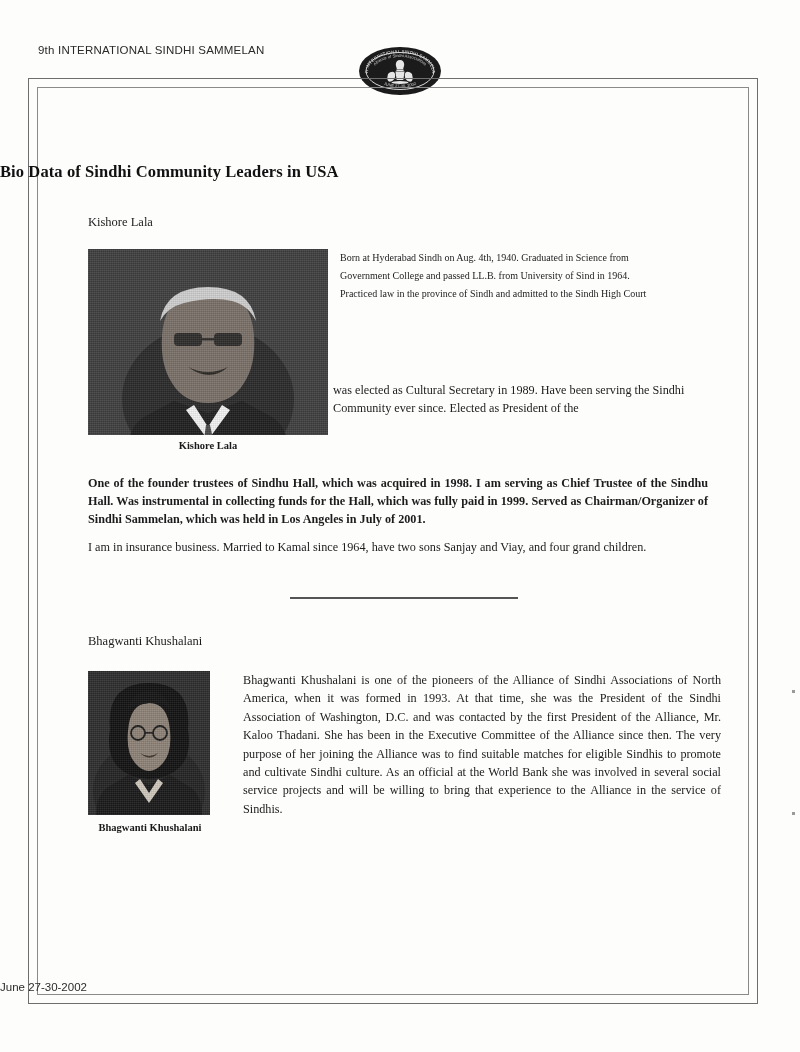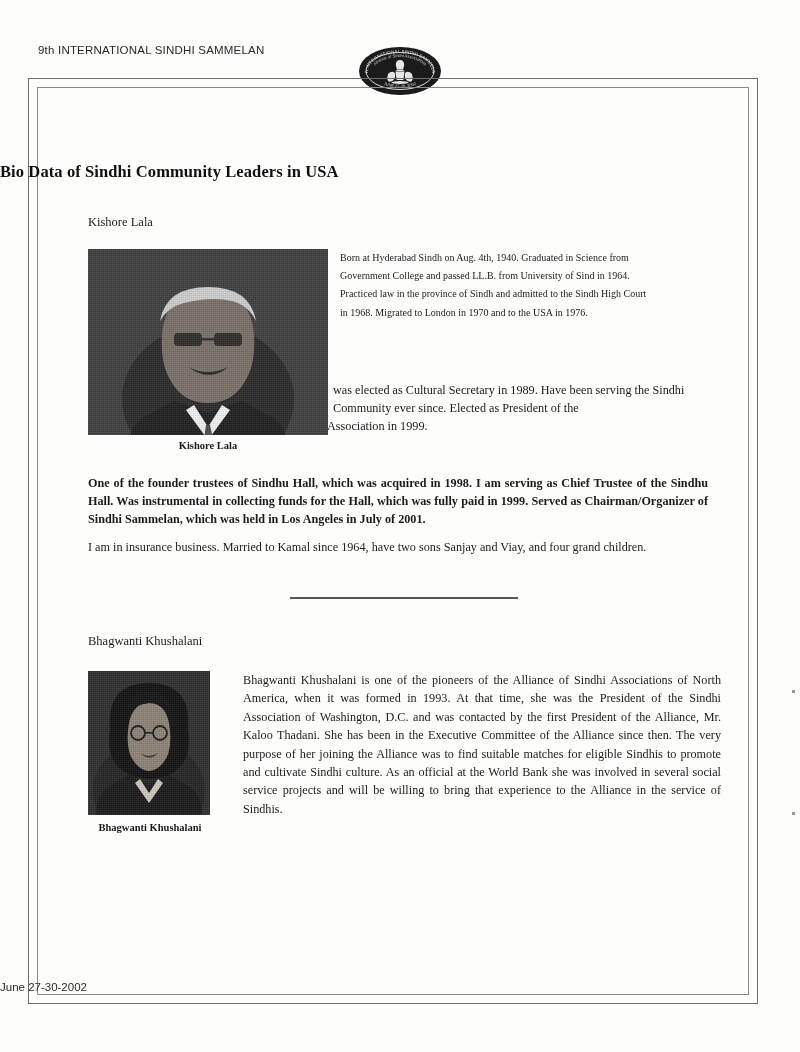--- a/index.html
+++ b/index.html
@@ -252,26 +252,24 @@
     <rect width="240" height="186" fill="url(#g1)" opacity="0"></rect>
   </svg>
   <div class="grain"></div>
 </div>
 <div class="photo-caption caption-1">Kishore Lala</div>
 
 <div class="bio1-block-a">
   <div>Born at Hyderabad Sindh on Aug. 4th, 1940. Graduated in Science from</div>
   <div>Government College and passed LL.B. from University of Sind in 1964.</div>
   <div>Practiced law in the province of Sindh and admitted to the Sindh High Court</div>
-  <div>in 1968. Migrated to London in 1970 and to the USA in 1976.</div>
 </div>
 
 <div class="bio1-block-b">
   <div>was elected as Cultural Secretary in 1989. Have been serving the Sindhi Community ever since. Elected as President of the</div>
-  <div class="outdent">Association in 1999.</div>
 </div>
 
 <div class="bio1-para bio1-para-1">One of the founder trustees of Sindhu Hall, which was acquired in 1998. I am serving as Chief Trustee of the Sindhu Hall. Was instrumental in collecting funds for the Hall, which was fully paid in 1999. Served as Chairman/Organizer of Sindhi Sammelan, which was held in Los Angeles in July of 2001.</div>
 
 <div class="bio1-para bio1-para-2">I am in insurance business. Married to Kamal since 1964, have two sons Sanjay and Viay, and four grand children.</div>
 
 <div class="section-rule"></div>
 
 <div class="bio-name bio-name-2">Bhagwanti Khushalani</div>
 

